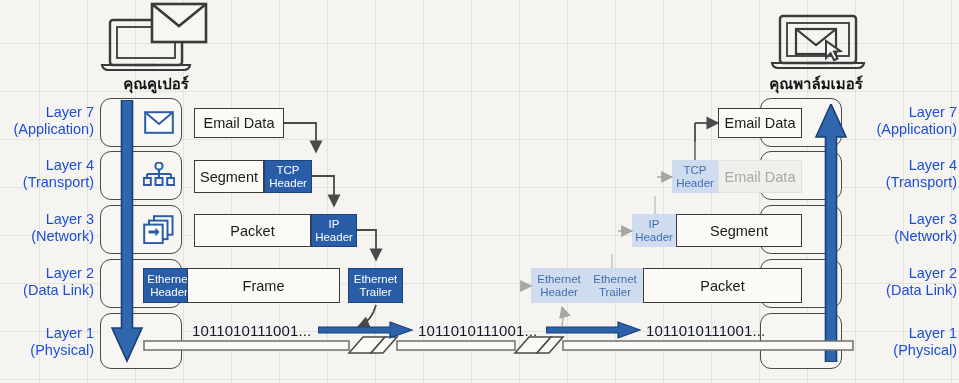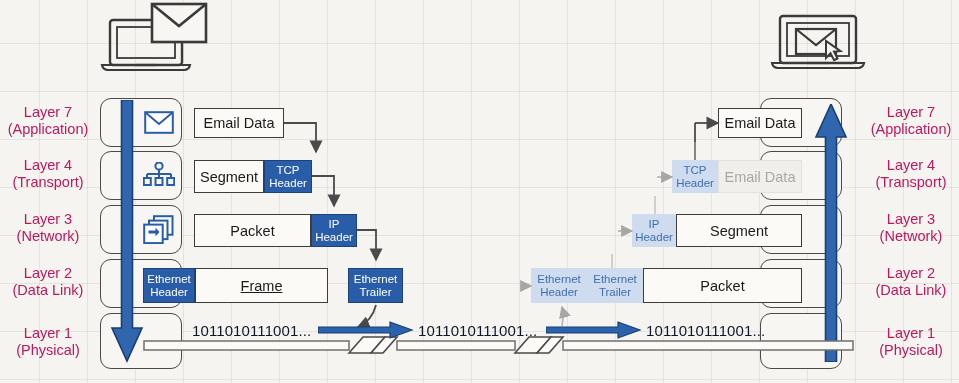--- a/index.html
+++ b/index.html
@@ -20,22 +20,22 @@
     background-position:-9px -5px;
     pointer-events:none;
   }
   #stage{position:absolute;inset:0;}
 
   .abs{position:absolute;}
 
   
   .layer-label{
     position:absolute;
-    width:92px;text-align:center;
-    color:#be185d;font-size:14.5px;line-height:16.5px;
+    width:92px;text-align:right;
+    color:#1d4ed8;font-size:14.5px;line-height:16.5px;
   }
   .layer-label .sub{display:block;}
 
   
   .layer-box{
     position:absolute;
     border:1.6px solid #4a4a4a;
     border-radius:11px;
     background:#f7f6f2;
     box-sizing:border-box;
@@ -106,32 +106,34 @@
   <div class="abs" style="left:100px;top:2px;">
     <svg width="112" height="70" viewBox="0 0 112 70">
       <rect x="10" y="18" width="72" height="45" rx="3" fill="none" stroke="#3a3a3a" stroke-width="2.4"></rect>
       <rect x="17" y="25" width="58" height="31" fill="none" stroke="#3a3a3a" stroke-width="1.8"></rect>
       <path d="M2 63 H90 a6 6 0 0 1 -6 5 H8 a6 6 0 0 1 -6 -5 Z" fill="none" stroke="#3a3a3a" stroke-width="2.2"></path>
       <path d="M36 63 h20" stroke="#3a3a3a" stroke-width="2.2" fill="none"></path>
       <rect x="52" y="2" width="54" height="38" fill="#f7f6f2" stroke="#3a3a3a" stroke-width="2.6"></rect>
       <path d="M52 2 L79 24 L106 2" fill="none" stroke="#3a3a3a" stroke-width="2.6"></path>
     </svg>
   </div>
+  <div class="computer-label" style="left:84px;top:72px;width:144px;">คุณคูเปอร์</div>
 
   <div class="abs" style="left:760px;top:8px;">
     <svg width="112" height="66" viewBox="0 0 112 66">
       <rect x="20" y="8" width="76" height="47" rx="3" fill="none" stroke="#3a3a3a" stroke-width="2.4"></rect>
       <rect x="27" y="15" width="62" height="33" fill="none" stroke="#3a3a3a" stroke-width="1.8"></rect>
       <rect x="36" y="21" width="40" height="25" fill="none" stroke="#3a3a3a" stroke-width="2.2"></rect>
       <path d="M36 21 L56 37 L76 21" fill="none" stroke="#3a3a3a" stroke-width="2.2"></path>
       <path d="M66 33 l0 17 l4.5 -4.8 l3.6 7 l3.4 -1.7 l-3.5 -6.8 l6.4 -0.6 Z" fill="#f7f6f2" stroke="#3a3a3a" stroke-width="2"></path>
       <path d="M12 55 H104 a6 6 0 0 1 -6 5 H18 a6 6 0 0 1 -6 -5 Z" fill="none" stroke="#3a3a3a" stroke-width="2.2"></path>
       <path d="M47 55 h22" stroke="#3a3a3a" stroke-width="2.2" fill="none"></path>
     </svg>
   </div>
+  <div class="computer-label" style="left:738px;top:72px;width:156px;">คุณพาล์มเมอร์</div>
 
   <div class="layer-label" style="left:2px;top:104px;">
     <span>Layer 7</span>
     <span class="sub">(Application)</span>
   </div>
   <div class="layer-label" style="left:2px;top:157px;">
     <span>Layer 4</span>
     <span class="sub">(Transport)</span>
   </div>
   <div class="layer-label" style="left:2px;top:211px;">
@@ -227,21 +229,21 @@
   <div class="unit" style="left:194px;top:214px;width:117px;height:33px;">Packet</div>
   <div class="unit hdr" style="left:311px;top:214px;width:46px;height:33px;">
     <span>IP</span>
     <span>Header</span>
   </div>
 
   <div class="unit hdr" style="left:143px;top:268px;width:52px;height:35px;">
     <span>Ethernet</span>
     <span>Header</span>
   </div>
-  <div class="unit" style="left:195px;top:268px;width:133px;height:35px;text-decoration:underline;">Frame</div>
+  <div class="unit" style="left:187px;top:268px;width:153px;height:35px;">Frame</div>
   <div class="unit hdr" style="left:348px;top:268px;width:55px;height:35px;">
     <span>Ethernet</span>
     <span>Trailer</span>
   </div>
 
   <div class="unit" style="left:718px;top:108px;width:84px;height:30px;">Email Data</div>
 
   <div class="unit faded" style="left:672px;top:160px;width:46px;height:33px;">
     <span>TCP</span>
     <span>Header</span>

